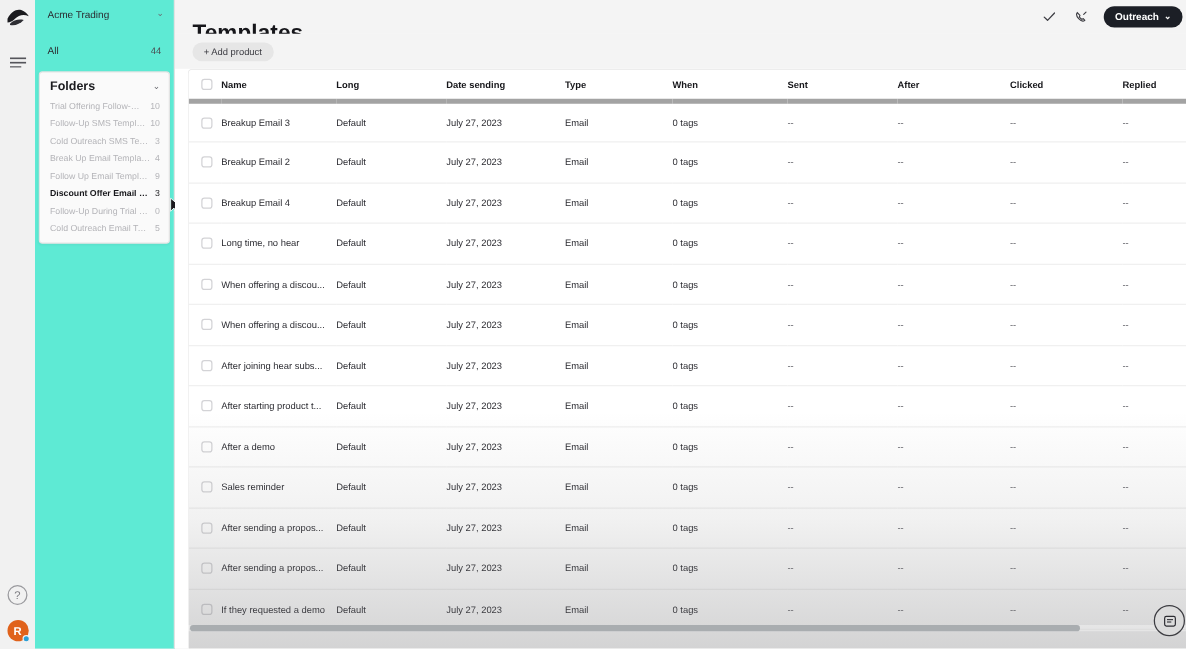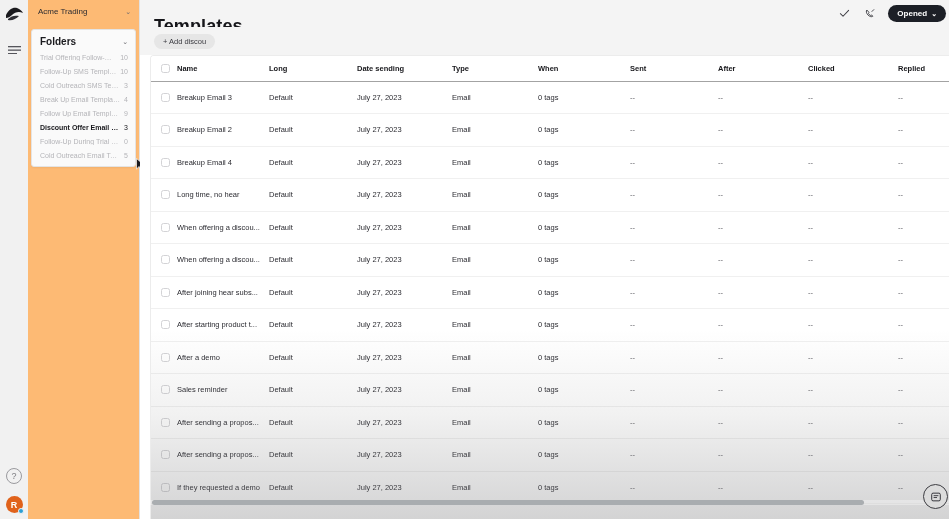--- a/index.html
+++ b/index.html
@@ -45,21 +45,21 @@
   }
   .rail-avatar .dot {
     position: absolute; right: -1px; bottom: -1px;
     width: 6px; height: 6px; border-radius: 50%;
     background: #2a9fd6; border: 1px solid #f1f1f1;
   }
 
   
   .sidebar {
     width: 112px; flex: 0 0 112px; height: 519px;
-    background: #fdba74;
+    background: #5eead4;
     border-right: 1px solid #e2e2e2;
     padding-top: 0;
     position: relative;
   }
   .org-row {
     height: 23px; display: flex; align-items: center;
     padding: 0 8px 0 10px; gap: 4px; cursor: pointer;
   }
   .org-name { font-size: 8px; color: #2b2b30; flex: 1 1 auto; white-space: nowrap; overflow: hidden; }
   .chev { font-size: 7px; color: #6a6a70; line-height: 1; }
@@ -130,21 +130,21 @@
   .table-wrap {
     flex: 1 1 auto; margin: 0 0 0 10px;
     background: #fff; border-top-left-radius: 4px;
     border-top: 1px solid #ececec; border-left: 1px solid #ececec;
     position: relative; overflow: hidden;
   }
   table { width: 100%; border-collapse: collapse; table-layout: fixed; }
   thead th {
     height: 25px; font-size: 7.5px; font-weight: bold; color: #16161a;
     text-align: left; padding: 0 4px 0 0; background: #fff;
-    border-bottom: 1px solid #a3a3a3; white-space: nowrap;
+    border-bottom: 4px solid #a3a3a3; white-space: nowrap;
   }
   tbody td {
     height: 32.5px; font-size: 7.5px; color: #2c2c32;
     padding: 0 4px 0 0; border-bottom: 1px solid #f0f0f0;
     white-space: nowrap; overflow: hidden; text-overflow: ellipsis;
     background: #fff;
   }
   .c-check { width: 26px; padding-left: 10px !important; }
   .c-name { width: 92px; }
   .c-owner { width: 88px; }
@@ -210,20 +210,24 @@
     </div>
   </div>
 
   <div class="sidebar">
 
     <div class="org-row">
       <span class="org-name">Acme Trading</span>
       <span class="chev">⌄</span>
     </div>
 
+    <div class="all-row">
+      <span class="all-label">All</span>
+      <span class="all-count">44</span>
+    </div>
 
     <div class="folders-card">
       <div class="folders-head">
         <span class="t">Folders</span>
         <span class="chev">⌄</span>
       </div>
       <div id="folder-list">
           <div class="folder-item">
             <span class="fname">Trial Offering Follow-Up S...</span>
             <span class="fcount">10</span>
@@ -273,27 +277,27 @@
           <path d="M1.5 6.2 L4.4 9 L10.5 2.6" fill="none" stroke="#3c3c42" stroke-width="1.1" stroke-linecap="round" stroke-linejoin="round"></path>
         </svg>
       </div>
       <div class="ic-btn">
         <svg width="11" height="11" viewBox="0 0 12 12">
           <path d="M2 2.2 C1 3.4 1.4 5.6 3.2 7.6 C5.1 9.5 7.4 10 8.5 9 L7.2 7.6 L5.9 8.1 C5.2 7.6 4.3 6.8 3.8 6 L4.3 4.7 Z" fill="none" stroke="#3c3c42" stroke-width="1"></path>
           <path d="M9.6 1.8 L7.6 3.8" stroke="#3c3c42" stroke-width="1" stroke-linecap="round"></path>
         </svg>
       </div>
       <div class="actions-btn">
-        <span>Opened</span>
+        <span>Outreach</span>
         <span class="chev">⌄</span>
       </div>
     </div>
 
     <div class="filterbar">
-      <div class="addfilter">+ Add discou</div>
+      <div class="addfilter">+ Add product</div>
     </div>
 
     <div class="table-wrap">
       <table>
         <colgroup>
           <col class="c-check">
             <col class="c-name">
             <col class="c-owner">
             <col class="c-date">
           <col class="c-type">

